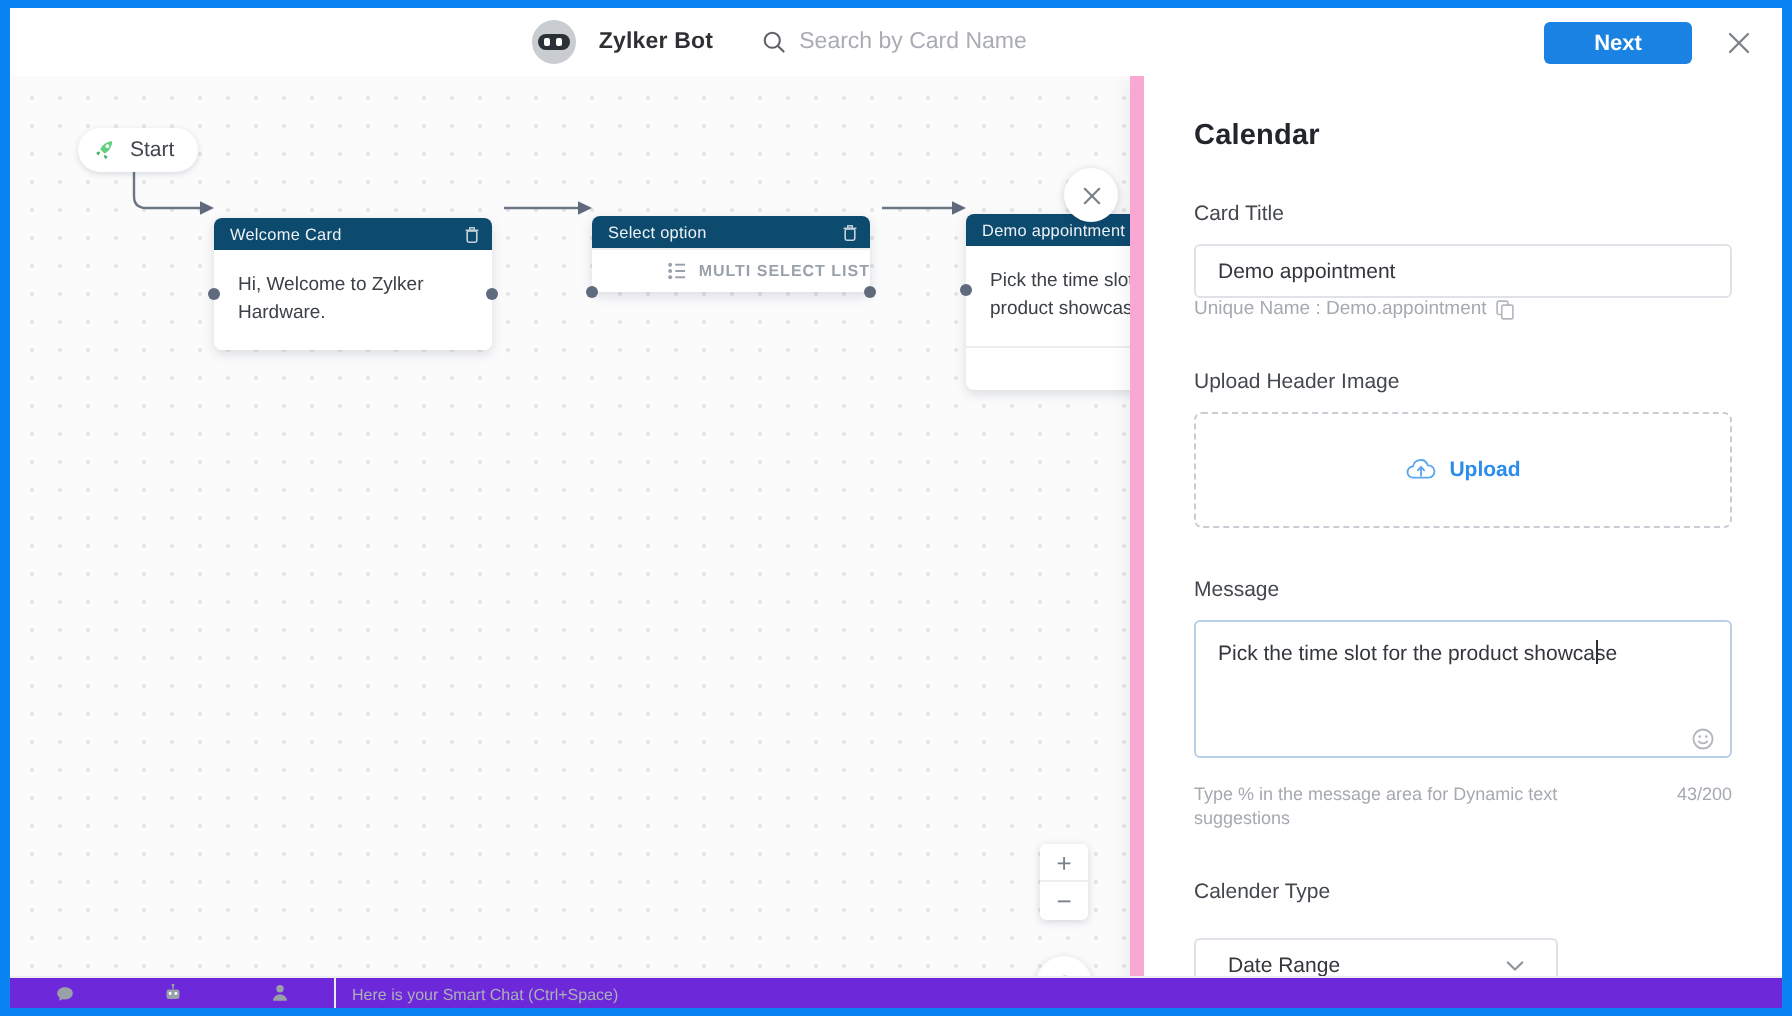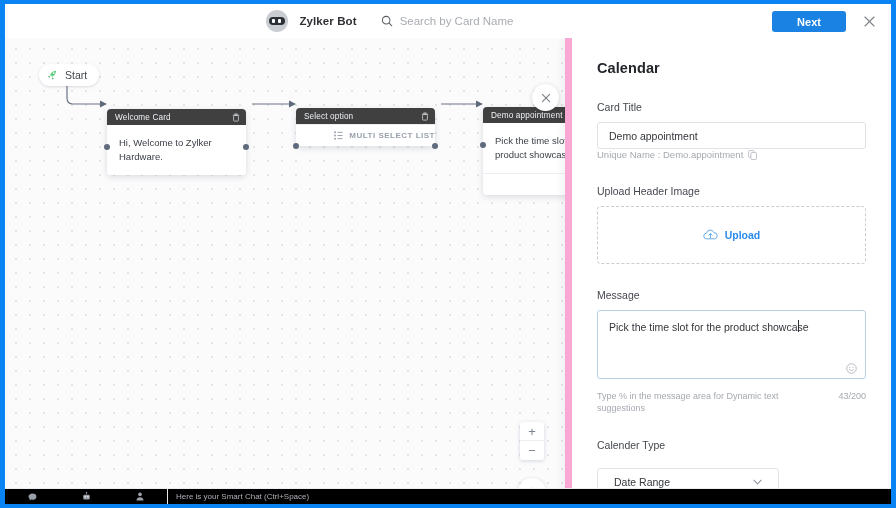--- a/index.html
+++ b/index.html
@@ -96,21 +96,21 @@
   .rocket { width: 13px; height: 13px; display:block; }
 
   .node {
     position: absolute;
     background: #fff;
     border-radius: 4px;
     box-shadow: 0 2px 6px rgba(45,55,75,.16);
     overflow: visible;
   }
   .node-hdr {
-    height: 16px; background: #404040;
+    height: 16px; background: #0c4a6e;
     border-radius: 4px 4px 0 0;
     display: flex; align-items: center;
     padding: 0 6px 0 8px;
     color: #eef1f5; font-size: 8.2px; letter-spacing: .15px; justify-content: flex-end;
   }
   .node-hdr .ttl { flex: 1; white-space: nowrap; overflow: hidden; }
   .trash { width: 8px; height: 9px; display: block; opacity: .85; }
   .node-body {
     background: #fff; border-radius: 0 0 4px 4px;
     padding: 11px 12px 11px 12px;
@@ -155,23 +155,23 @@
     width: 28px; height: 28px; border-radius: 50%;
     background: #fff; box-shadow: 0 1px 4px rgba(40,50,70,.2);
     display: flex; align-items: center; justify-content: center;
     cursor: pointer; z-index: 12;
   }
 
   
   .bottombar {
     position: absolute; left: 0; bottom: 0;
     width: 886px; height: 16px;
-    background: #000000;
+    background: #6d28d9;
     border-top: 1px solid #eceef1;
-    display: flex; align-items: center;
+    display: flex; 
     z-index: 25;
   }
   .bb-icons { display: flex; align-items: center; width: 162px; }
   .bb-icons span {
     flex: 1; display: flex; align-items: center; justify-content: center;
     cursor: pointer;
   }
   .bb-text {
     border-left: 1px solid #e7e9ec;
     height: 16px; display: flex; align-items: center;

